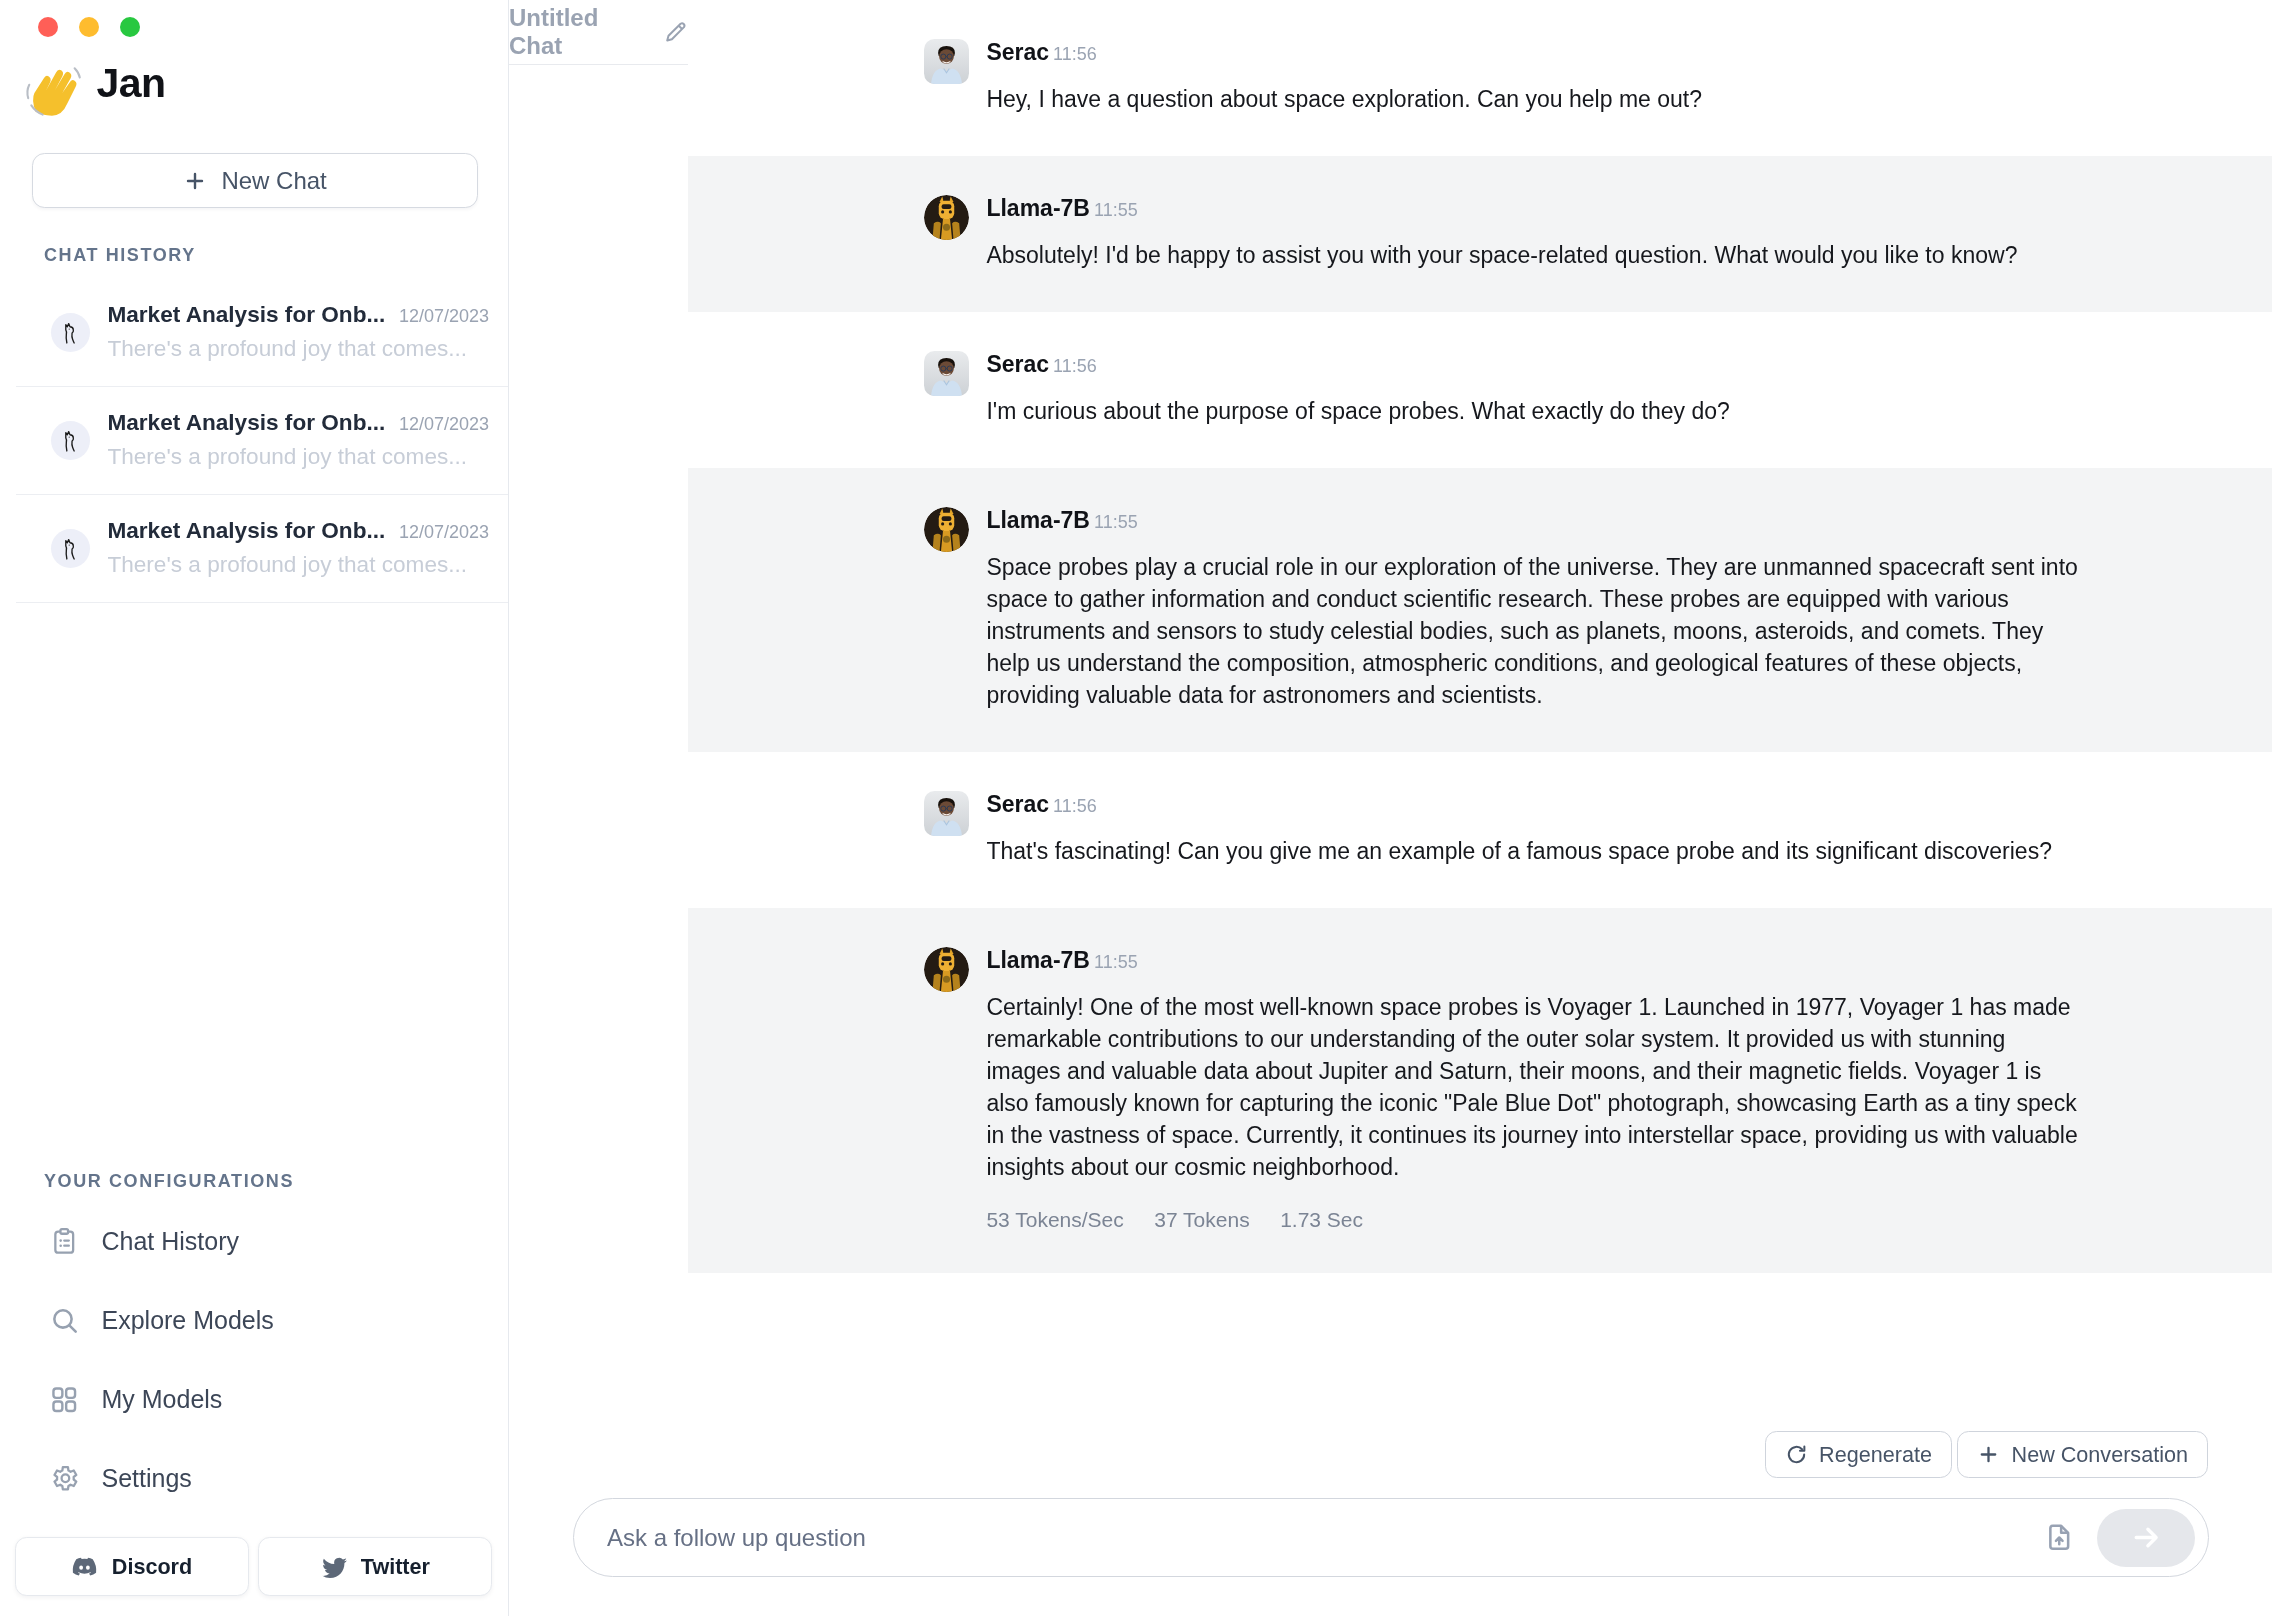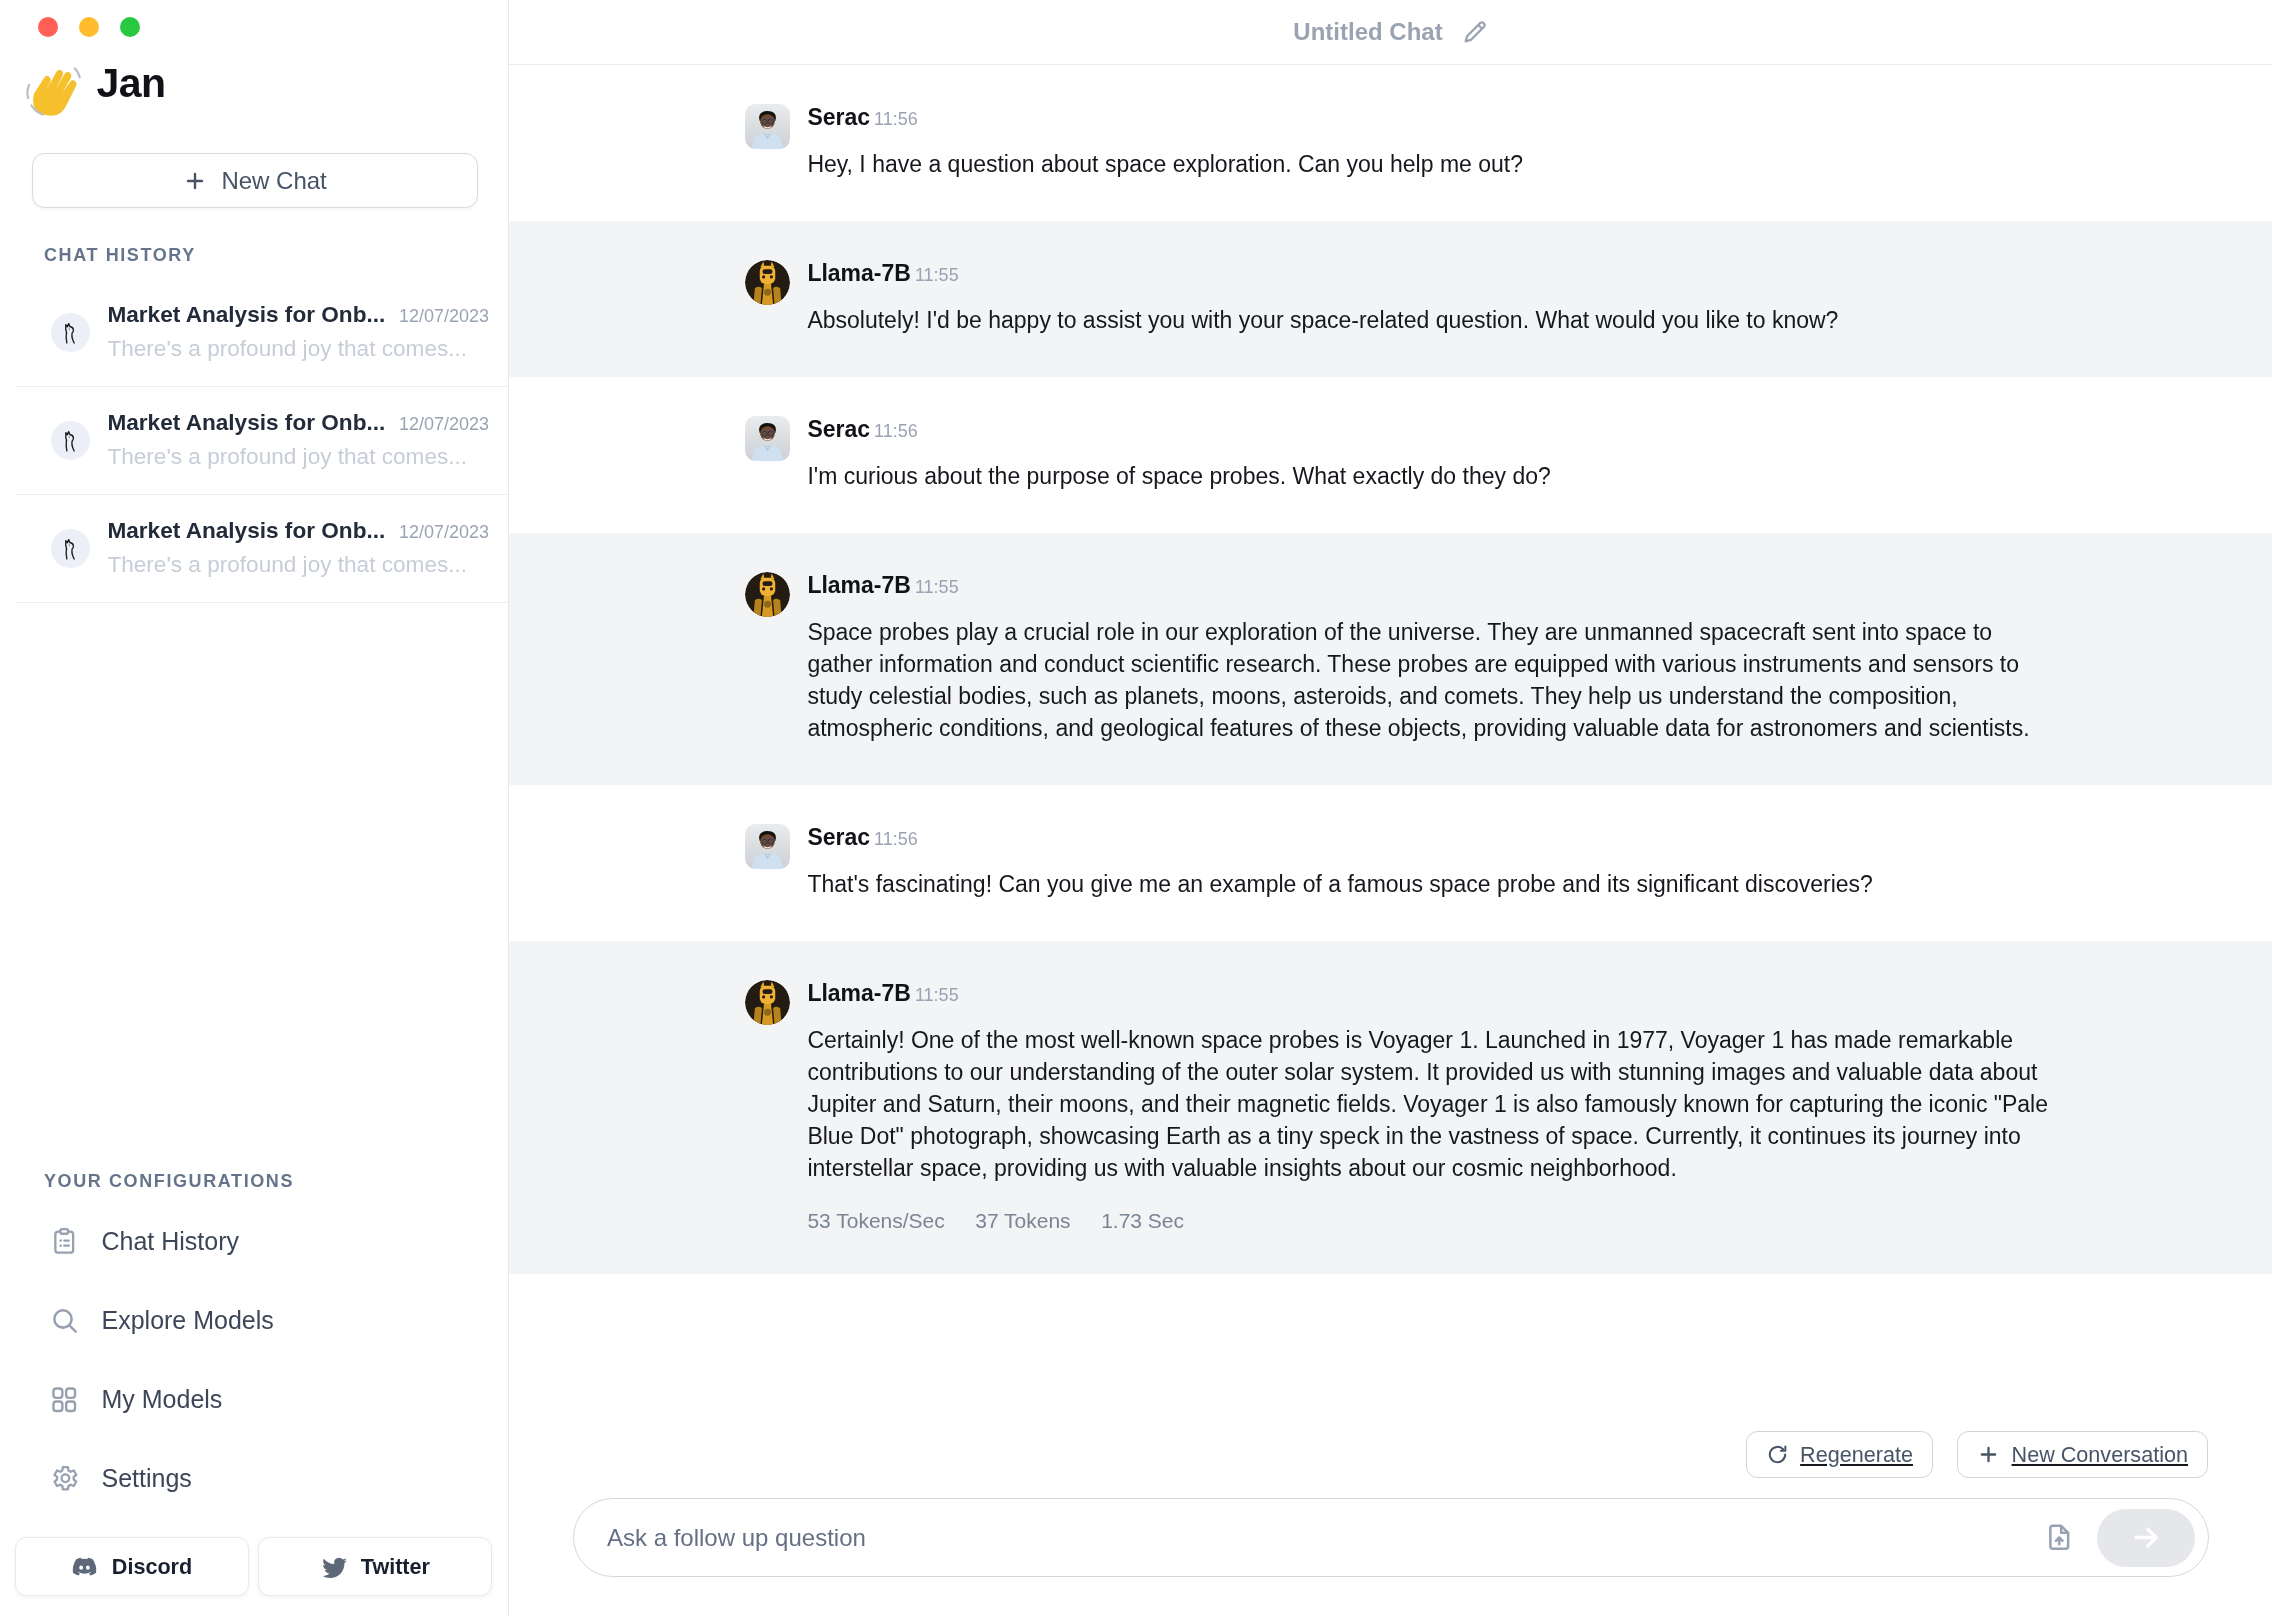--- a/index.html
+++ b/index.html
@@ -48,41 +48,41 @@
   .config-item-label { font-size:25px; font-weight:500; color:#3c4657; }
 
   .social-row { display:flex; gap:9.5px; margin:19px 16px 20px 14.7px;border-radius:29px; }
   .social-btn { flex:1; height:59px; background:#fff; border:1.1px solid #e6e9ee; border-radius:11.6px;
                 display:flex; align-items:center; justify-content:center; gap:13.7px; cursor:pointer;
                 box-shadow:0 1.6px 4.2px rgba(16,24,40,.05); }
   .social-btn svg { width:27px; height:27px; color:#5d6878; }
   .social-btn-label { font-size:21.6px; font-weight:600; color:#16202e; }
 
   
-  .main { flex:1; height:100%; position:relative; display:flex; flex-direction:column; background:#fff; }
+  .main { flex:1; height:100%; position:relative; display:flex; flex-direction:row; background:#fff; }
   .main-header { height:65px; min-height:65px; border-bottom:1.1px solid #e8eaee;
                  display:flex; align-items:center; justify-content:center; gap:18px; }
   .main-title { font-size:24px; font-weight:600; color:#9aa3b2; }
   .main-header svg { width:28px; height:28px; color:#9aa3b2; cursor:pointer; }
 
   .messages { overflow:hidden; }
   .msg-row { display:flex; gap:17.4px; padding:39px 189px 41px 236px; background:#fff; }
   .msg-row.alt { background:#f3f4f5; }
   .avatar { width:45px; height:45px; min-width:45px; overflow:hidden; }
   .avatar.square { border-radius:10.5px; }
   .avatar.round { border-radius:50%; }
   .avatar svg { width:100%; height:100%; display:block; }
   .msg-content { flex:1; min-width:0; }
   .msg-head { display:flex; align-items:baseline; gap:4px; }
   .msg-author { font-size:23px; font-weight:700; color:#101217; }
   .msg-time { font-size:18px; color:#9aa3b2; }
   .msg-text { margin-top:17px; font-size:23px; line-height:32px; color:#16181d; max-width:1242px; }
   .msg-stats { display:flex; gap:30.5px; margin-top:25px; }
   .msg-stats span { font-size:21px; color:#7b8494; }
-  .actions-row { position:absolute; right:65px; bottom:138px; display:flex; gap:24px;text-decoration:underline; }
+  .actions-row { position:absolute; right:65px; bottom:138px; display:flex; gap:5px; }
   .action-btn { height:47px; background:#fff; border:1.1px solid #cfd4dc; border-radius:11.6px;
                 display:flex; align-items:center; gap:11.6px; padding:0 19px; cursor:pointer;
                 color:#475467; font-size:21.6px; font-weight:500; }
   .action-btn svg { width:23px; height:23px; }
 
   .input-bar { position:absolute; left:64px; right:64px; bottom:39px; height:79px;
                border:1.1px solid #d3d7de; border-radius:40px; background:#fff;
                display:flex; align-items:center; padding:0 12.6px 0 33px; }
   .input-bar input { flex:1; border:none; outline:none; font-size:24px; color:#16181d;
                      font-family:inherit; background:transparent; }

